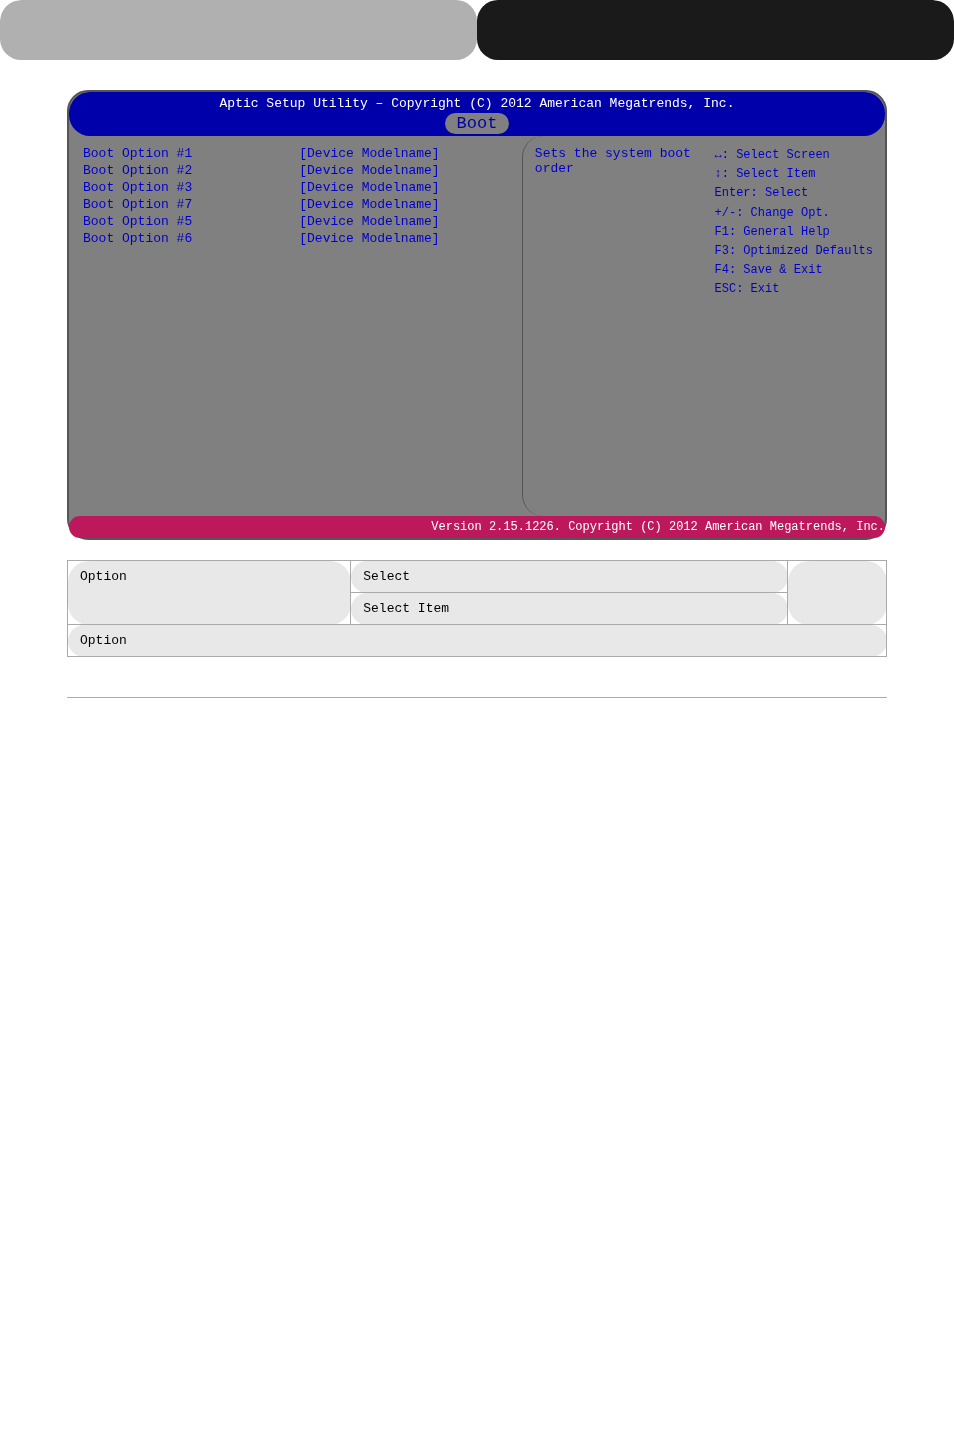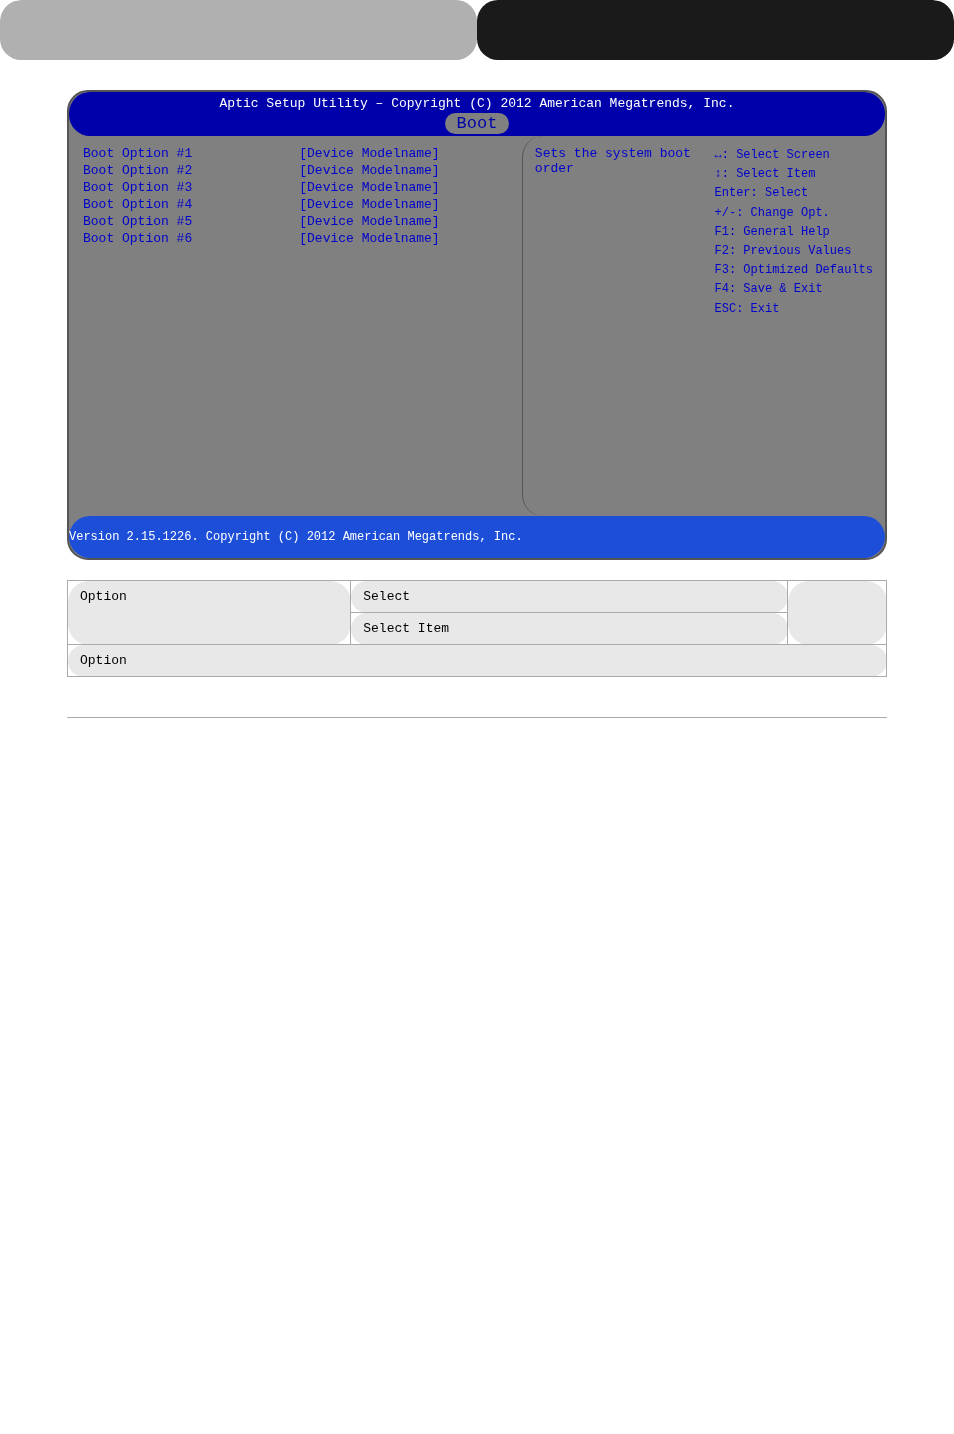--- a/index.html
+++ b/index.html
@@ -114,24 +114,24 @@
       font-size: 12px;
       line-height: 1.6;
     }
     .bios-key-line {
       display: flex;
       align-items: center;
     }
 
     
     .bios-bottombar {
-      background: #1d4ed8;
+      background: #be185d;
       color: #ffffff;
-      text-align: left;
-      padding: 14px 0;
+      text-align: right;
+      padding: 4px 0;
       font-size: 12px;
     }
 
     
     .info-table {
       margin: 20px auto;
       width: 820px;
       border-collapse: collapse;
       font-family: Liberation Mono, monospace;
       font-size: 13px;
@@ -179,21 +179,21 @@
         </div>
         <div class="bios-option-row">
           <span class="bios-option-name">Boot Option #2</span>
           <span class="bios-option-value">[Device Modelname]</span>
         </div>
         <div class="bios-option-row">
           <span class="bios-option-name">Boot Option #3</span>
           <span class="bios-option-value">[Device Modelname]</span>
         </div>
         <div class="bios-option-row">
-          <span class="bios-option-name">Boot Option #4</span>
+          <span class="bios-option-name">Boot Option #7</span>
           <span class="bios-option-value">[Device Modelname]</span>
         </div>
         <div class="bios-option-row">
           <span class="bios-option-name">Boot Option #5</span>
           <span class="bios-option-value">[Device Modelname]</span>
         </div>
         <div class="bios-option-row">
           <span class="bios-option-name">Boot Option #6</span>
           <span class="bios-option-value">[Device Modelname]</span>
         </div>
@@ -201,21 +201,20 @@
 
       <div class="bios-right">
         <div class="bios-help-text">Sets the system boot order</div>
         <div class="bios-divider"></div>
         <div class="bios-keys">
           <div class="bios-key-line">↔: Select Screen</div>
           <div class="bios-key-line">↕: Select Item</div>
           <div class="bios-key-line">Enter: Select</div>
           <div class="bios-key-line">+/-: Change Opt.</div>
           <div class="bios-key-line">F1: General Help</div>
-          <div class="bios-key-line">F2: Previous Values</div>
           <div class="bios-key-line">F3: Optimized Defaults</div>
           <div class="bios-key-line">F4: Save &amp; Exit</div>
           <div class="bios-key-line">ESC: Exit</div>
         </div>
       </div>
     </div>
 
     <div class="bios-bottombar">
       <span>Version 2.15.1226. Copyright (C) 2012 American Megatrends, Inc.</span>
     </div>

